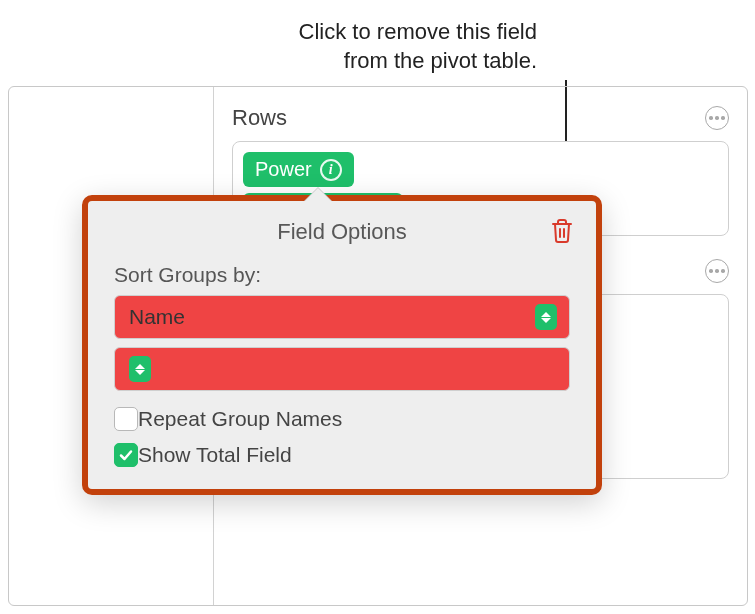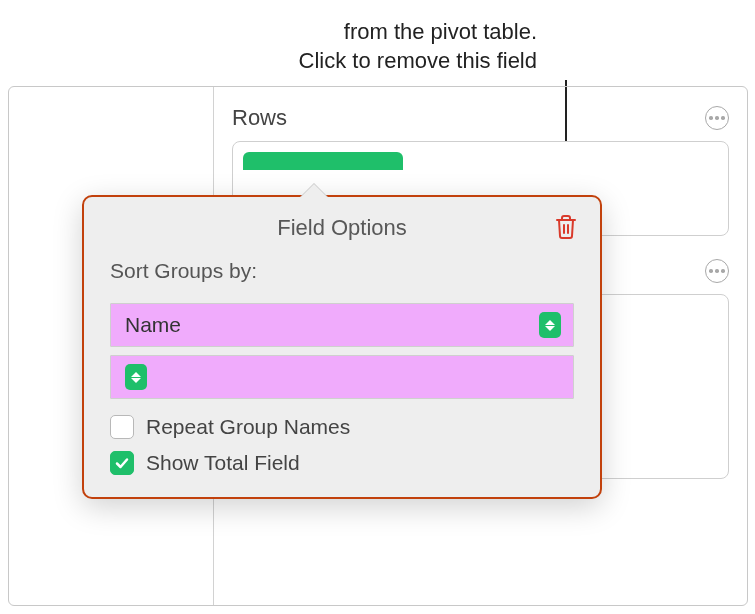--- a/index.html
+++ b/index.html
@@ -125,21 +125,21 @@
       background: radial-gradient(ellipse, rgba(31,191,106,0.18) 0%, rgba(31,191,106,0) 65%);
       pointer-events: none;
       z-index: 5;
     }
     .popover {
       position: absolute;
       left: 82px;
       top: 195px;
       width: 520px;
       background: #eeeeee;
-      border: 2px solid #c2410c;
+      border: 6px solid #c2410c;
       border-radius: 10px;
       box-shadow: 0 8px 30px rgba(0,0,0,0.18);
       z-index: 10;
       padding-bottom: 22px;
     }
     .popover-arrow {
       position: absolute;
       top: -13px;
       left: 216px;
       width: 0;
@@ -169,26 +169,26 @@
       align-items: center;
       justify-content: center;
     }
     .trash-btn svg { stroke: #d93a2b; }
     .popover-body {
       padding: 6px 26px 0;
     }
     .body-label {
       font-size: 21px;
       color: #555;
-      margin-bottom: 20px;
+      margin-bottom: 8px;
     }
     .select-row {
-      background: #f0abfc;
+      background: #ef4444;
       border: 1px solid #cfcfcf;
-      border-radius: 1px;
+      border-radius: 6px;
       padding: 8px 12px 8px 14px;
       display: flex;
       align-items: center;
       justify-content: space-between;
       margin-bottom: 8px;
       cursor: pointer;
     }
     .select-label {
       font-size: 21px;
       color: #333;
@@ -218,21 +218,20 @@
     }
     .checks {
       margin-top: 16px;
       display: flex;
       flex-direction: column;
       gap: 12px;
     }
     .check-row {
       display: flex;
       align-items: center;
-      gap: 12px;
       cursor: pointer;
     }
     .checkbox {
       width: 24px;
       height: 24px;
       border-radius: 5px;
       border: 1px solid #b8b8b8;
       background: #fff;
       display: flex;
       align-items: center;
@@ -245,36 +244,40 @@
     .checkbox.checked svg { stroke: #fff; }
     .check-label {
       font-size: 21px;
       color: #444;
     }
   </style>
 </head>
 <body>
 
 <div class="callout">
+  <div>Click to remove this field</div>
   <div>from the pivot table.</div>
-  <div>Click to remove this field</div>
 </div>
 <div class="callout-line"></div>
 
 <div class="panel-border">
   <div class="inner-panel">
     <div class="section-header">
       <span>Rows</span>
       <div class="more-btn">
         <span class="dot"></span>
           <span class="dot"></span>
           <span class="dot"></span>
       </div>
     </div>
     <div class="field-well">
+      <div class="field-chip">
+        <span>Power</span>
+        <span class="info-icon">i</span>
+      </div>
       <div class="chip-stub"></div>
     </div>
     <div class="glow"></div>
     <div class="section-header" style="padding-top:4px;">
       <span>&nbsp;</span>
       <div class="more-btn">
         <span class="dot"></span>
           <span class="dot"></span>
           <span class="dot"></span>
       </div>

